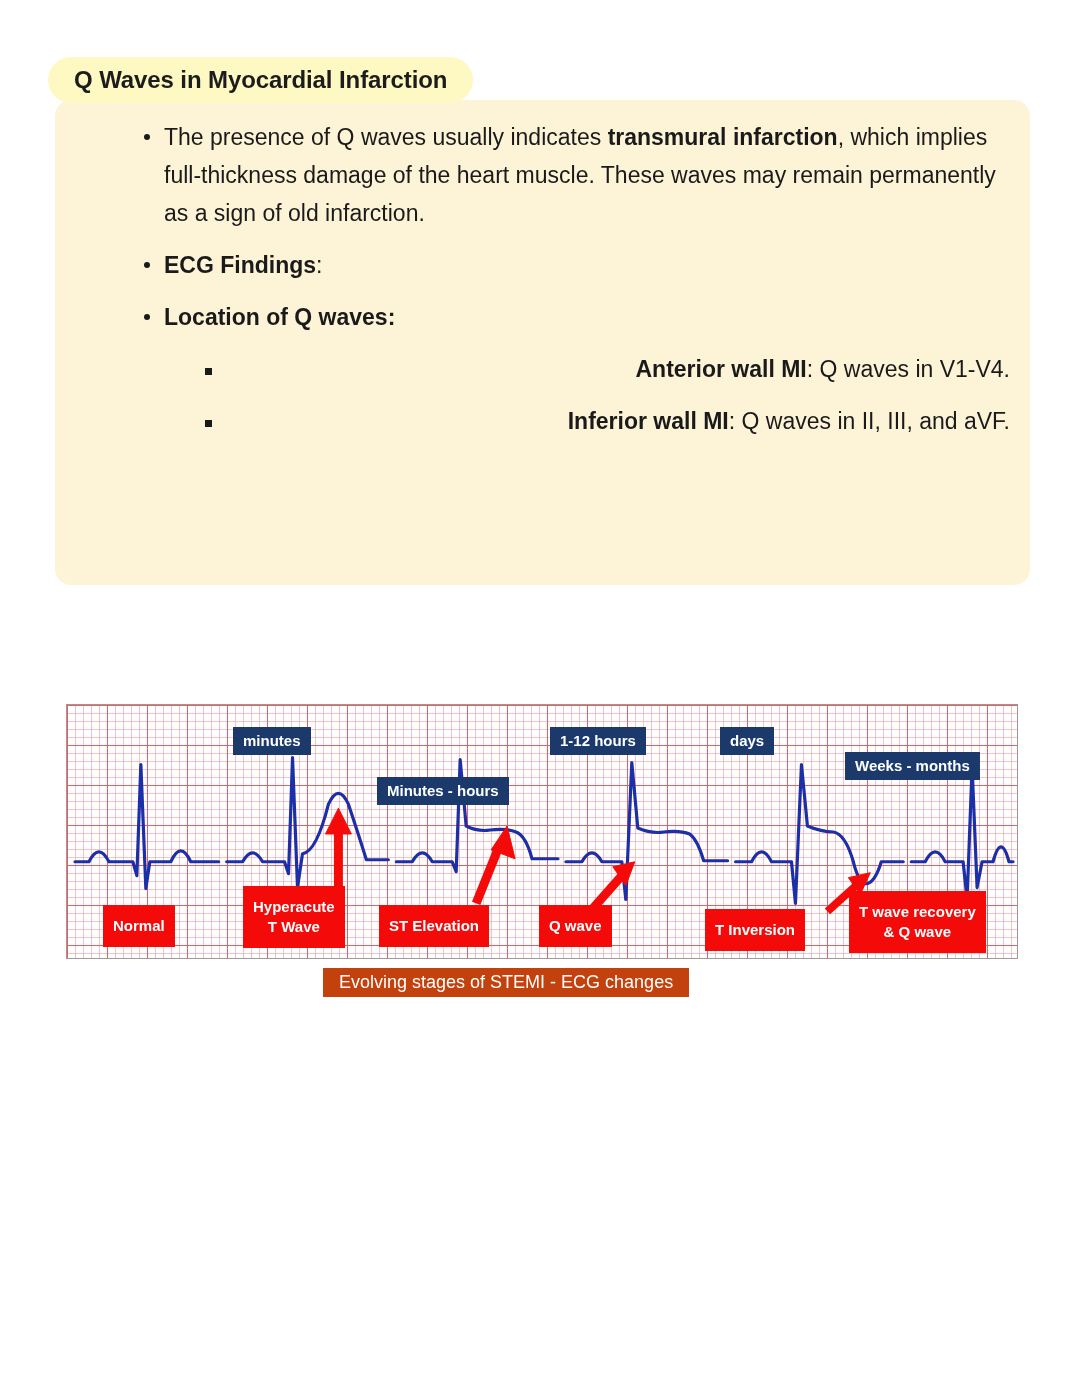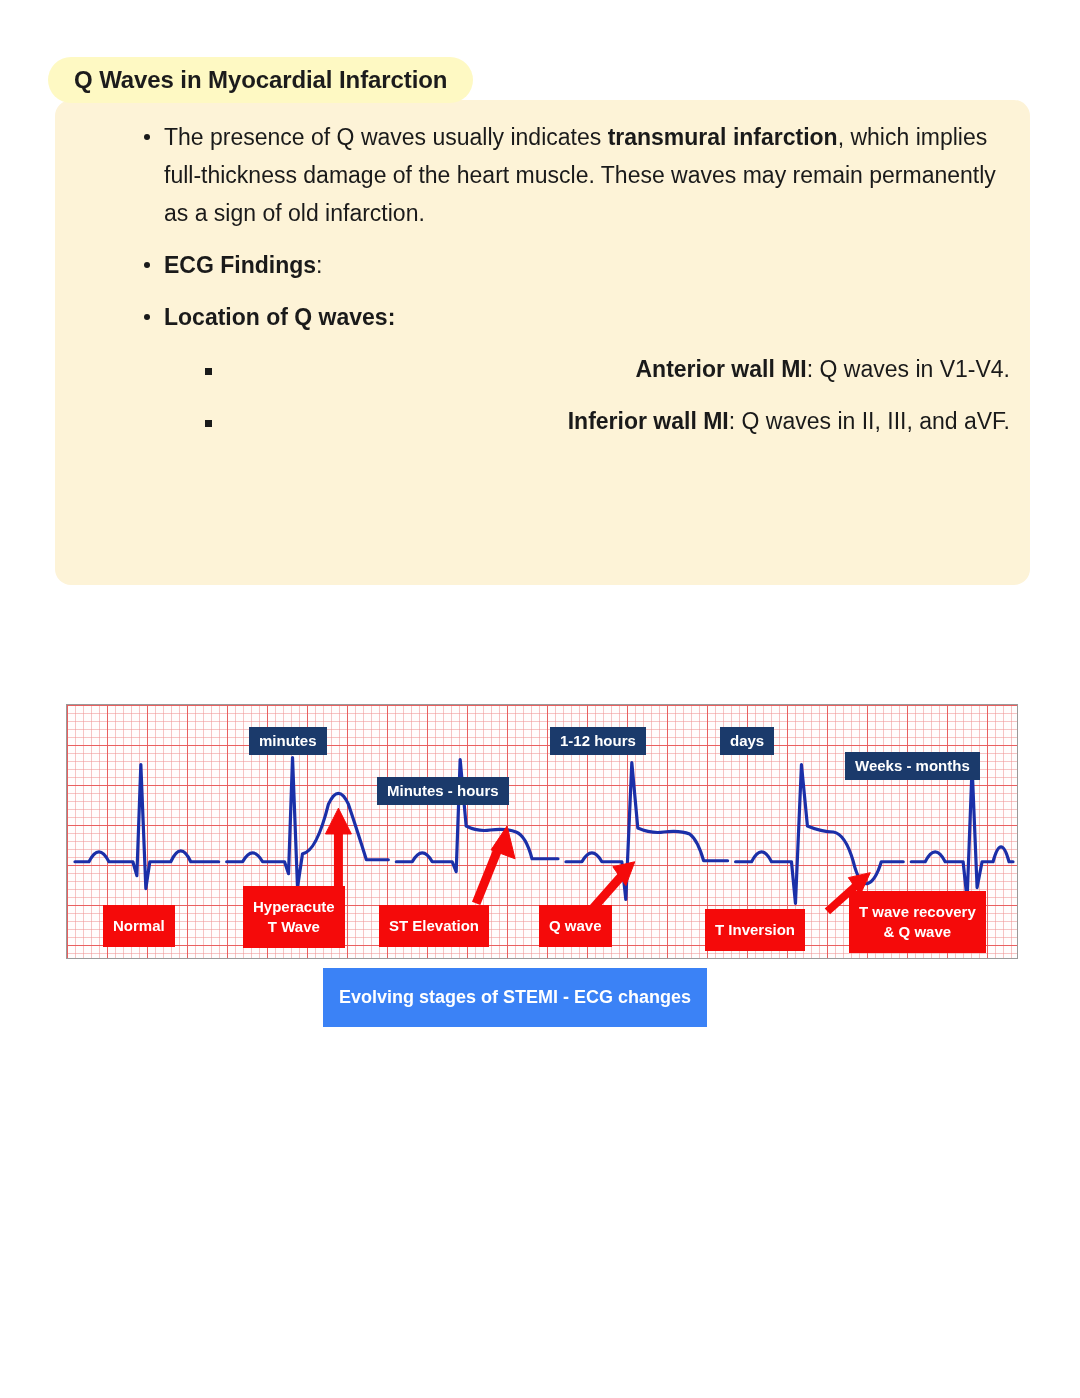--- a/index.html
+++ b/index.html
@@ -158,25 +158,25 @@
     text-align: center;
     line-height: 20px;
     z-index: 4;
   }
 
   
   #ecg-caption {
     position: absolute;
     left: 323px;
     top: 968px;
-    background: #3b82f6;
+    background: #c2410c;
     color: #ffffff;
     font-size: 18px;
-    font-weight: bold;
-    padding: 19px 16px;
+    font-weight: normal;
+    padding: 4px 16px;
     white-space: nowrap;
   }
 </style>
 </head>
 <body>
 
 <div id="title-pill">
   <span class="title-text">Q Waves in Myocardial Infarction</span>
 </div>
 
@@ -248,21 +248,21 @@
         <polygon points="569,158 547,163 560,182"></polygon>
       </g>
 
       <g>
         <line x1="762" y1="208" x2="793" y2="180" stroke-width="8"></line>
         <polygon points="805,169 783,174 795,191"></polygon>
       </g>
     </g>
   </svg>
 
-  <div class="stage-label" style="left:182px; top:22px;">minutes</div>
+  <div class="stage-label" style="left:166px; top:22px;">minutes</div>
   <div class="stage-label" style="left:310px; top:40px;margin-top:32px;">Minutes - hours</div>
   <div class="stage-label" style="left:483px; top:22px;">1-12 hours</div>
   <div class="stage-label" style="left:653px; top:22px;text-align:right;">days</div>
   <div class="stage-label" style="left:778px; top:22px;margin-top:25px;">Weeks - months</div>
 
   <div class="finding-label" style="left:36px; top:200px;">Normal</div>
 
   <div class="finding-label" style="left:176px; top:181px;">
     <div>Hyperacute</div>
     <div>T Wave</div>

